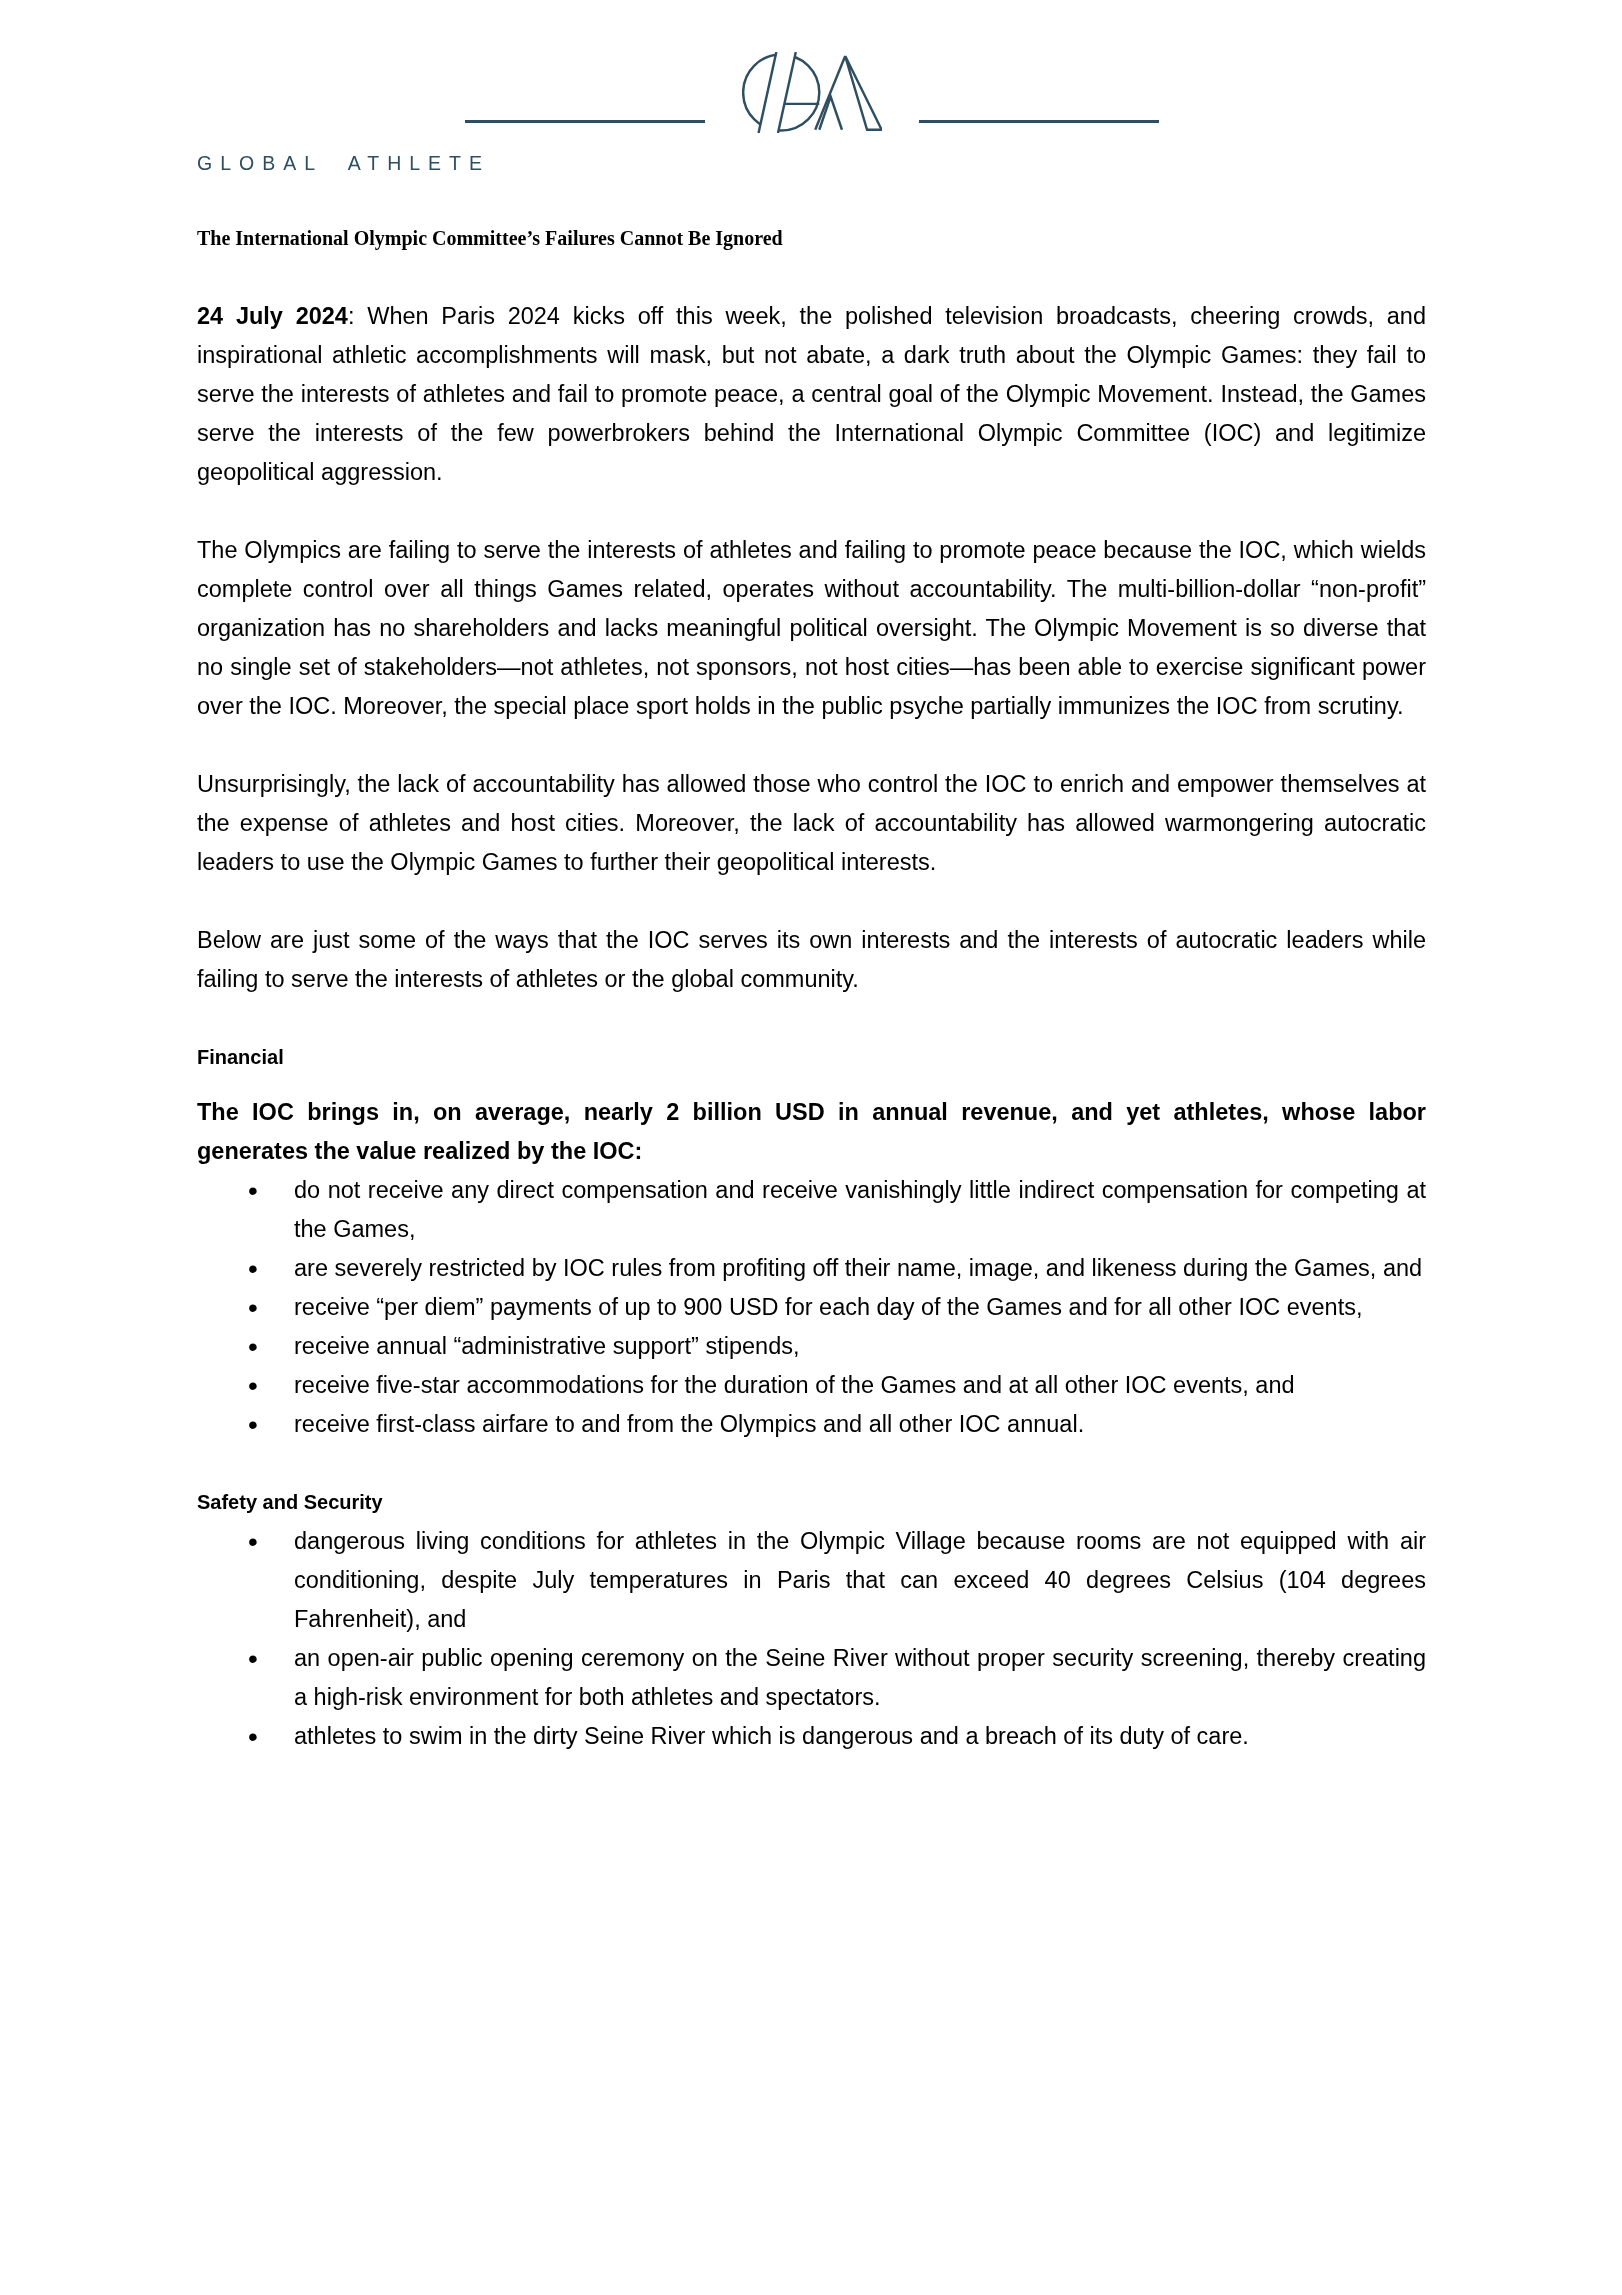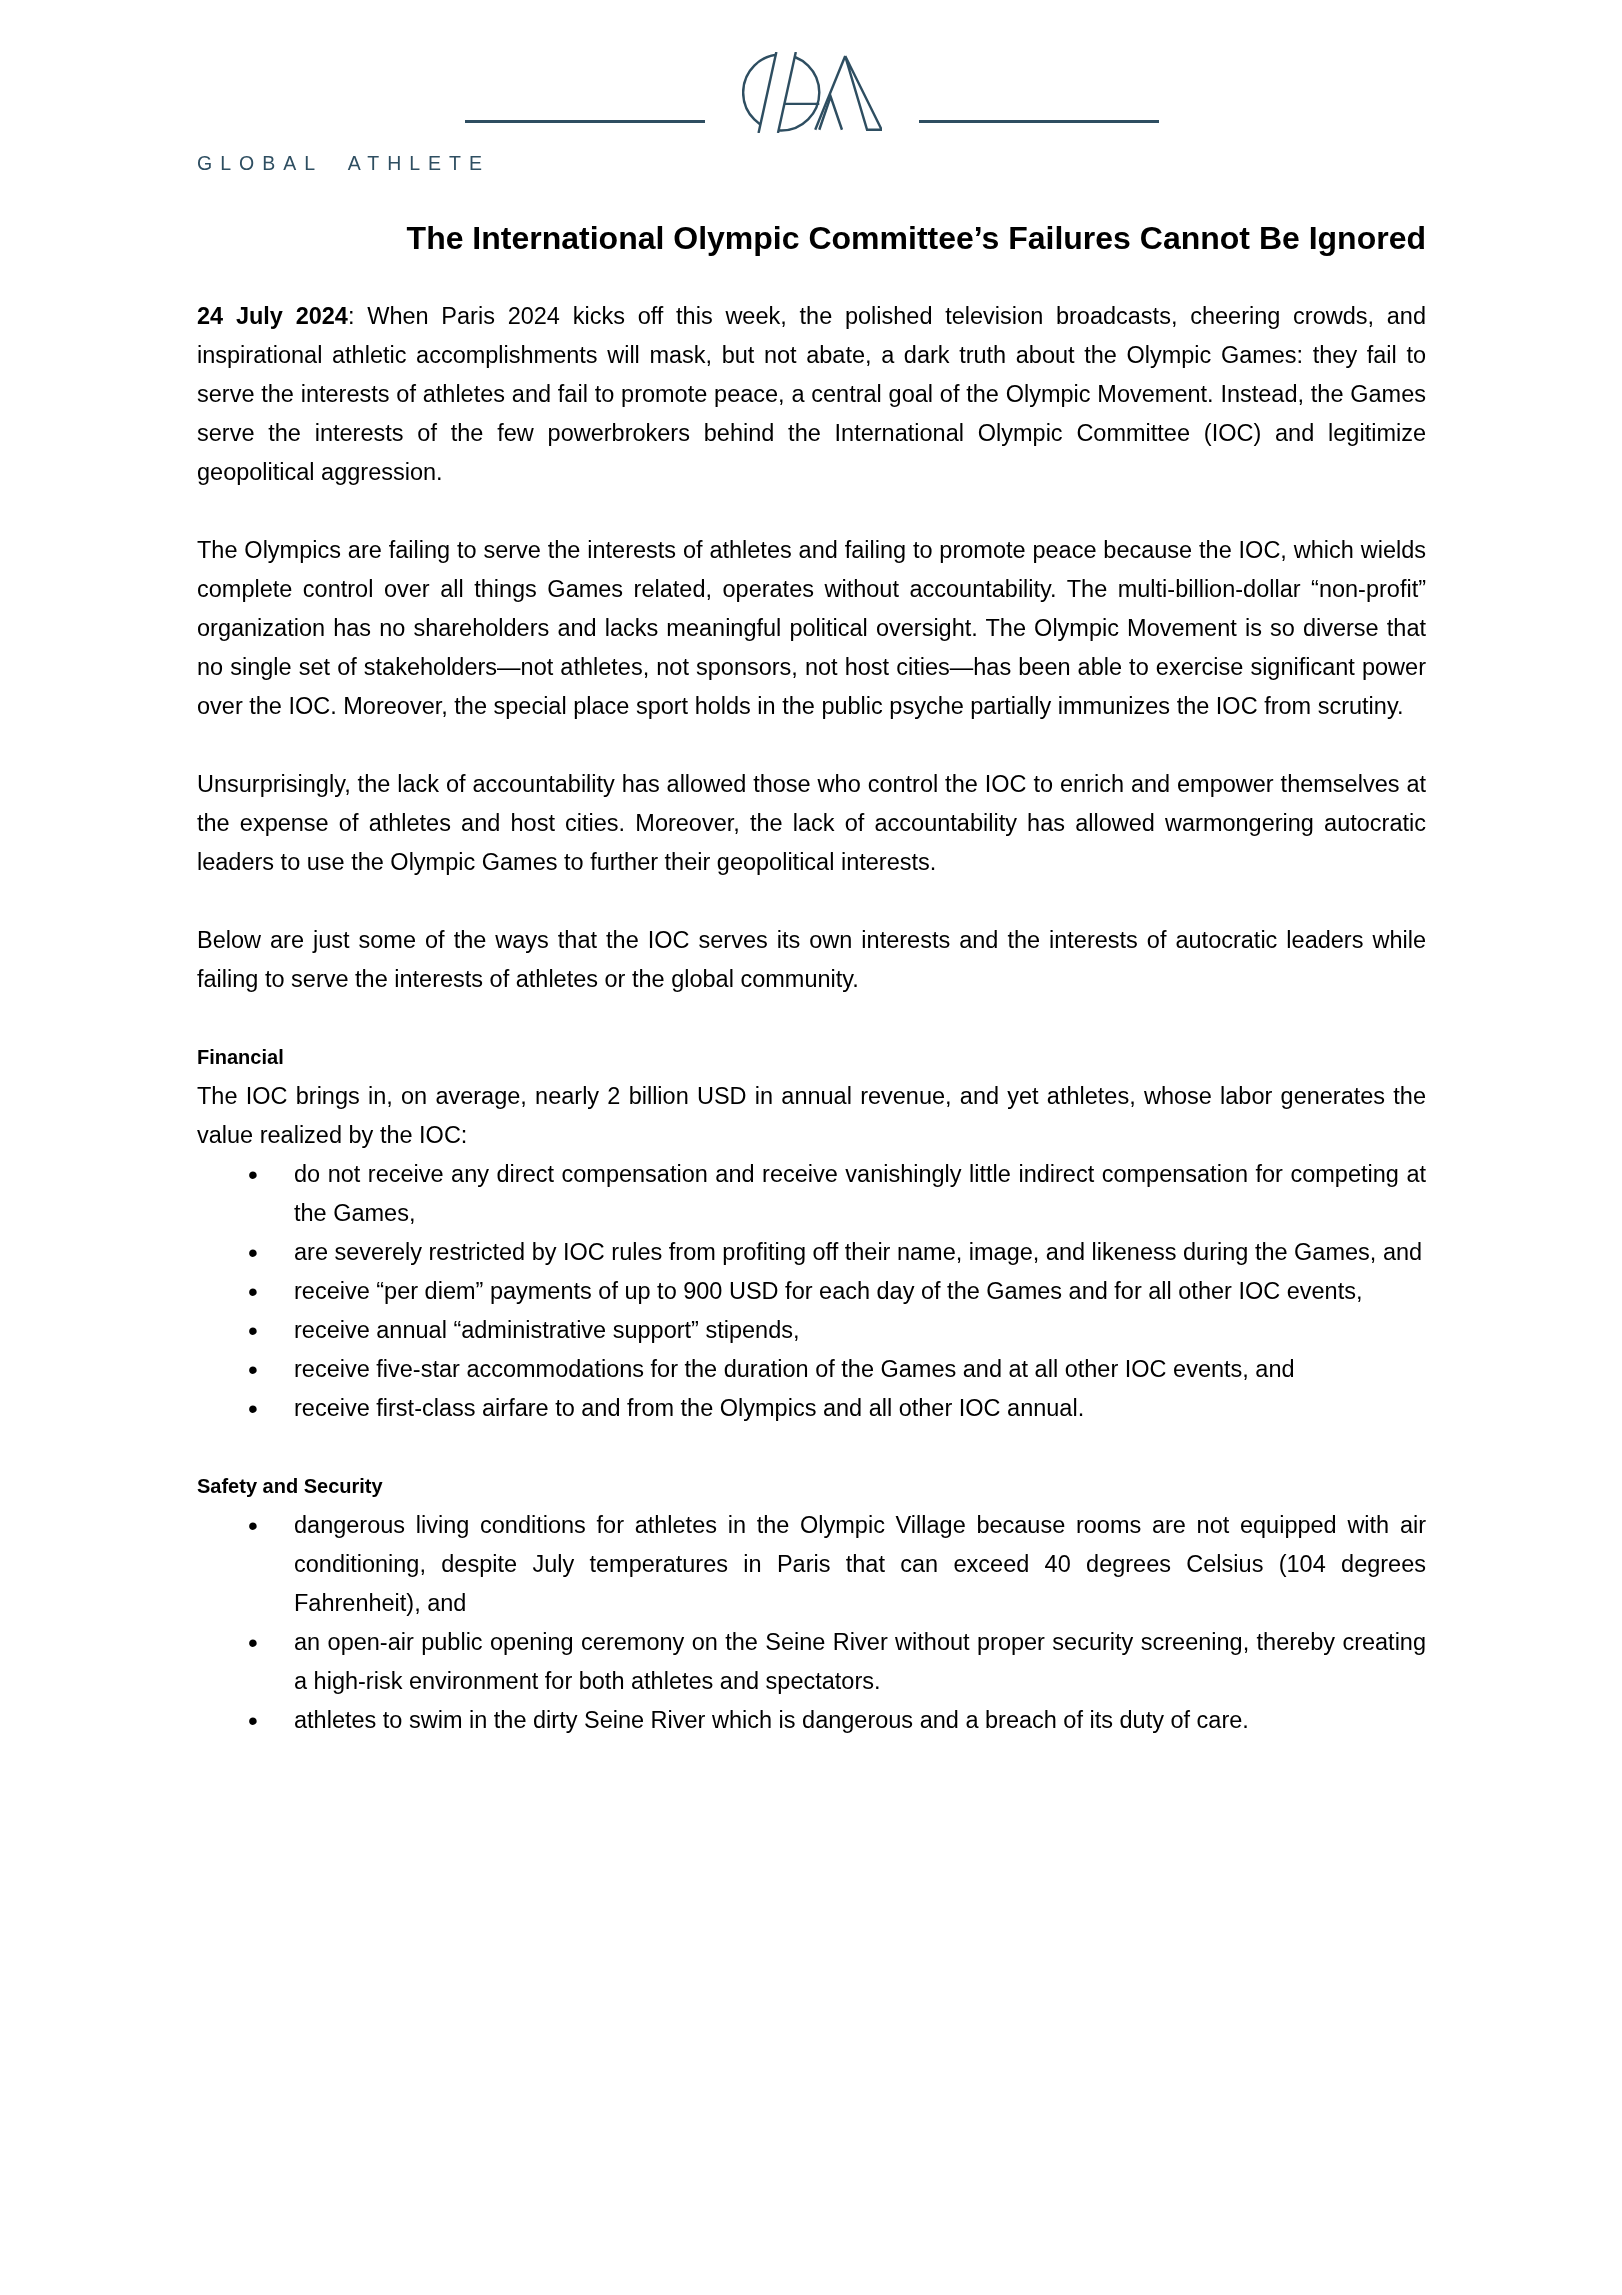--- a/index.html
+++ b/index.html
@@ -48,31 +48,33 @@
     color: #2e4e61;
     font-size: 19.5px;
     line-height: 21px;
     letter-spacing: 8px;
     word-spacing: 13px;
     font-weight: 400;
   }
   
   .title {
     margin: 45px 0 0;
-    font-size: 32px;
+    font-size: 20px;
     line-height: 39px;
     font-weight: bold;
-    text-align: right;
+    text-align: left;
+    font-family: Liberation Serif, serif;
   }
   .para {
     margin: 39px 0 0;
     text-align: justify;
   }
   .para.lead {
-    margin-top: 0;
+    margin-top: 16px;
+    font-weight: bold;
   }
   h2.heading {
     margin: 39px 0 0;
     font-size: 20px;
     line-height: 39px;
     font-weight: bold;
     text-align: left;
   }
   ul.bullets {
     list-style: none;

